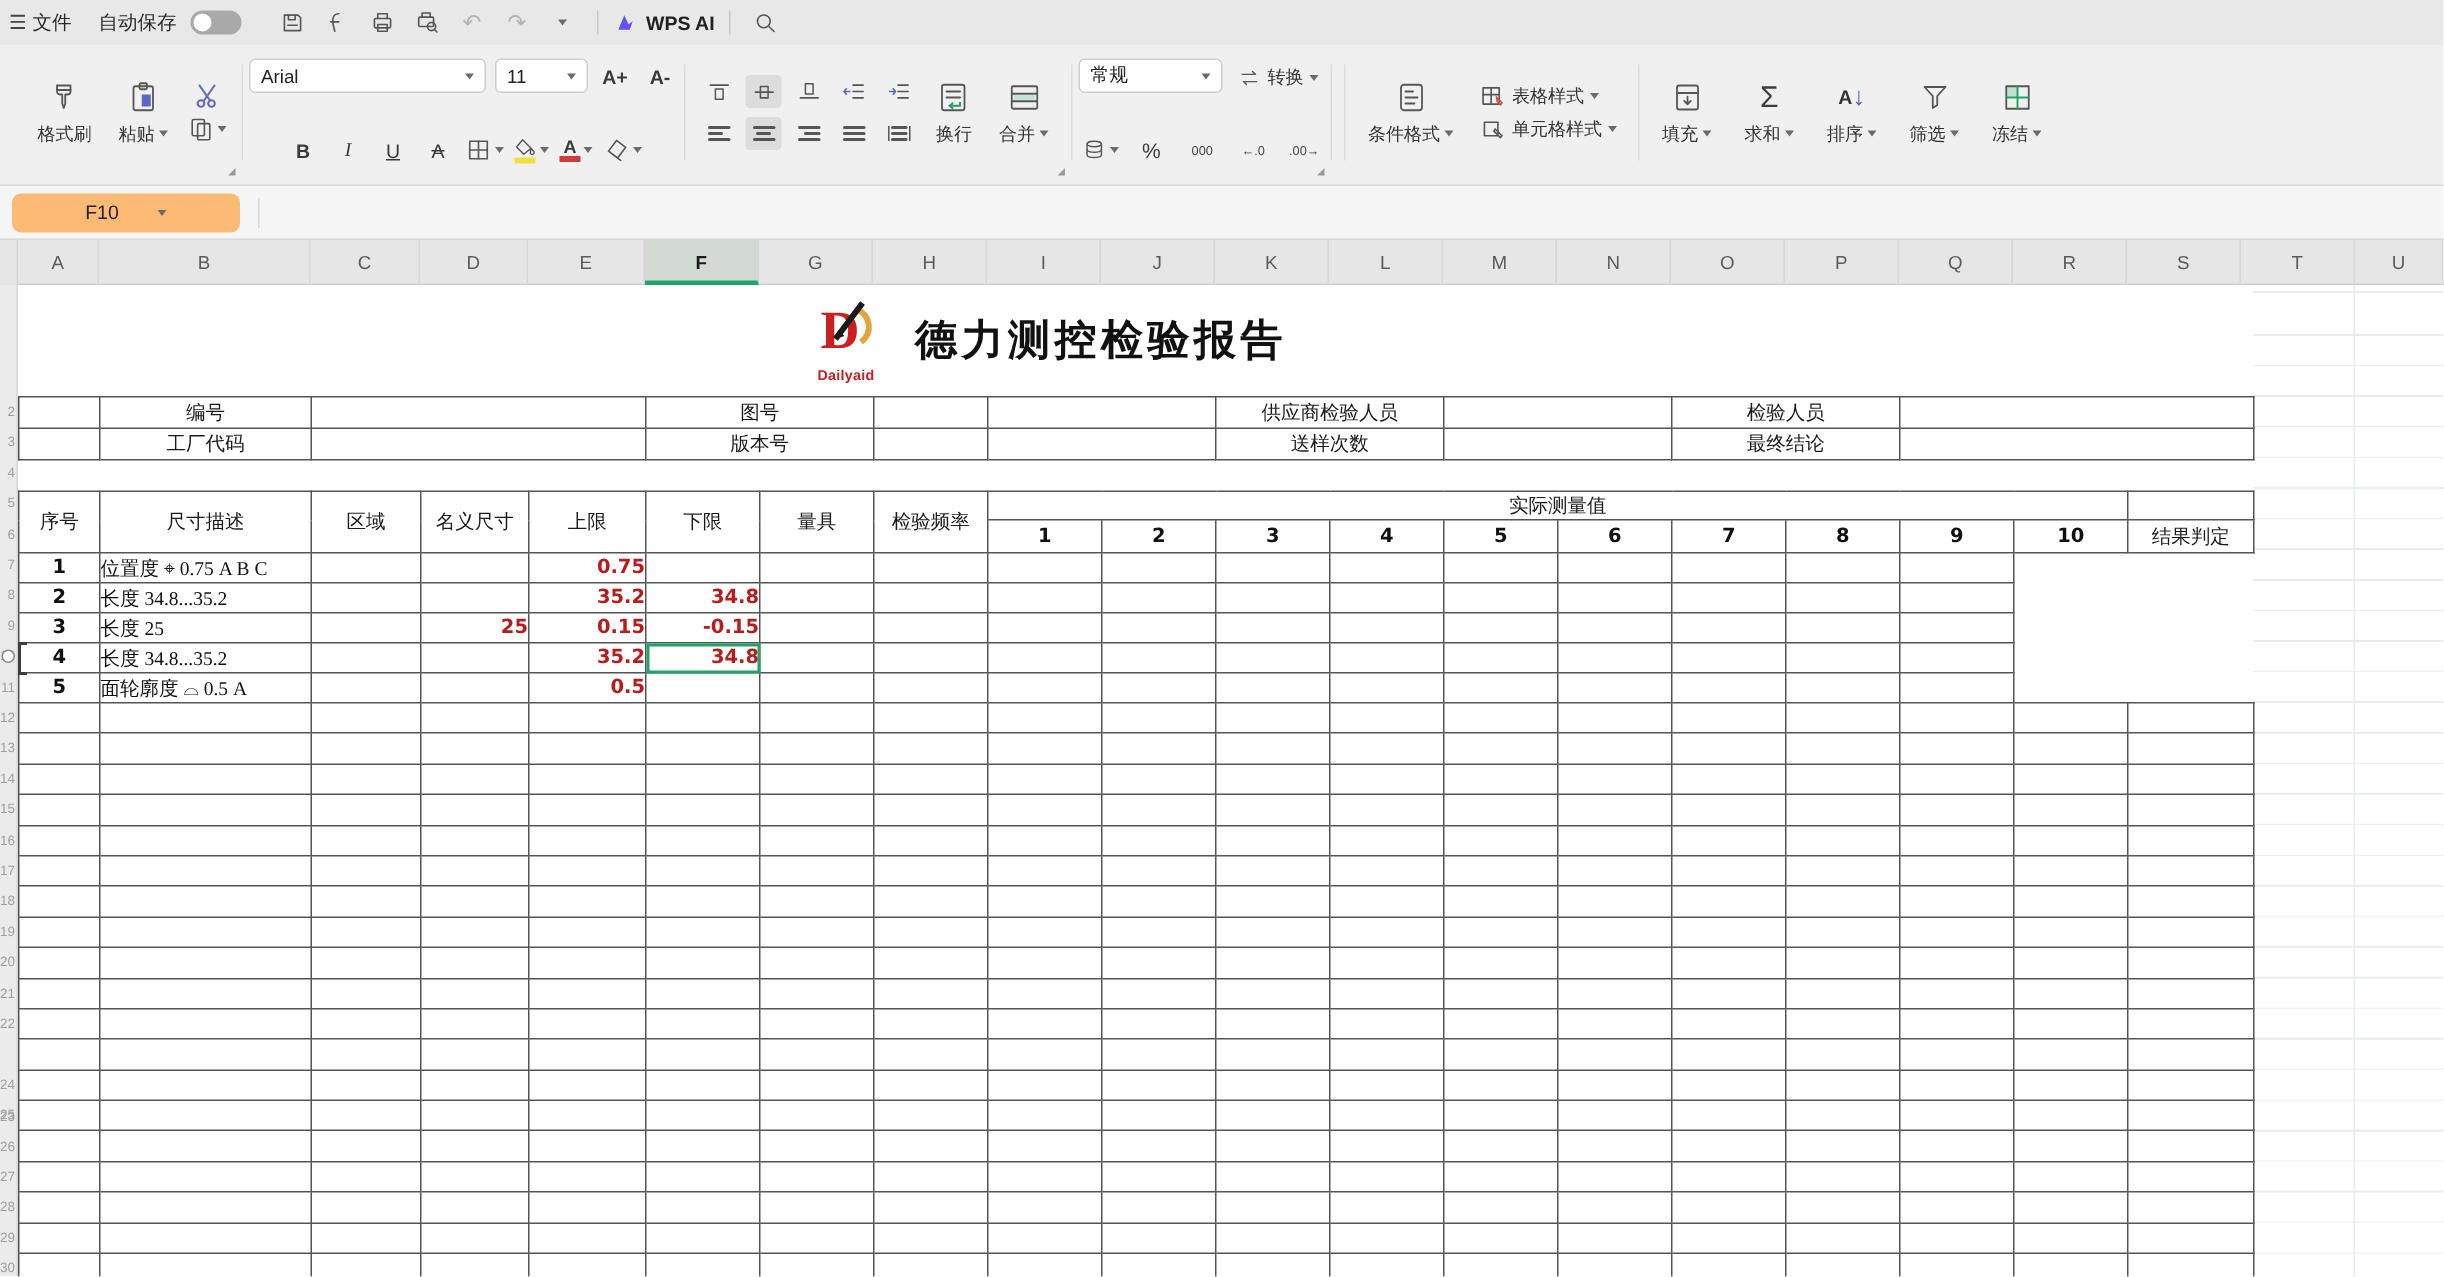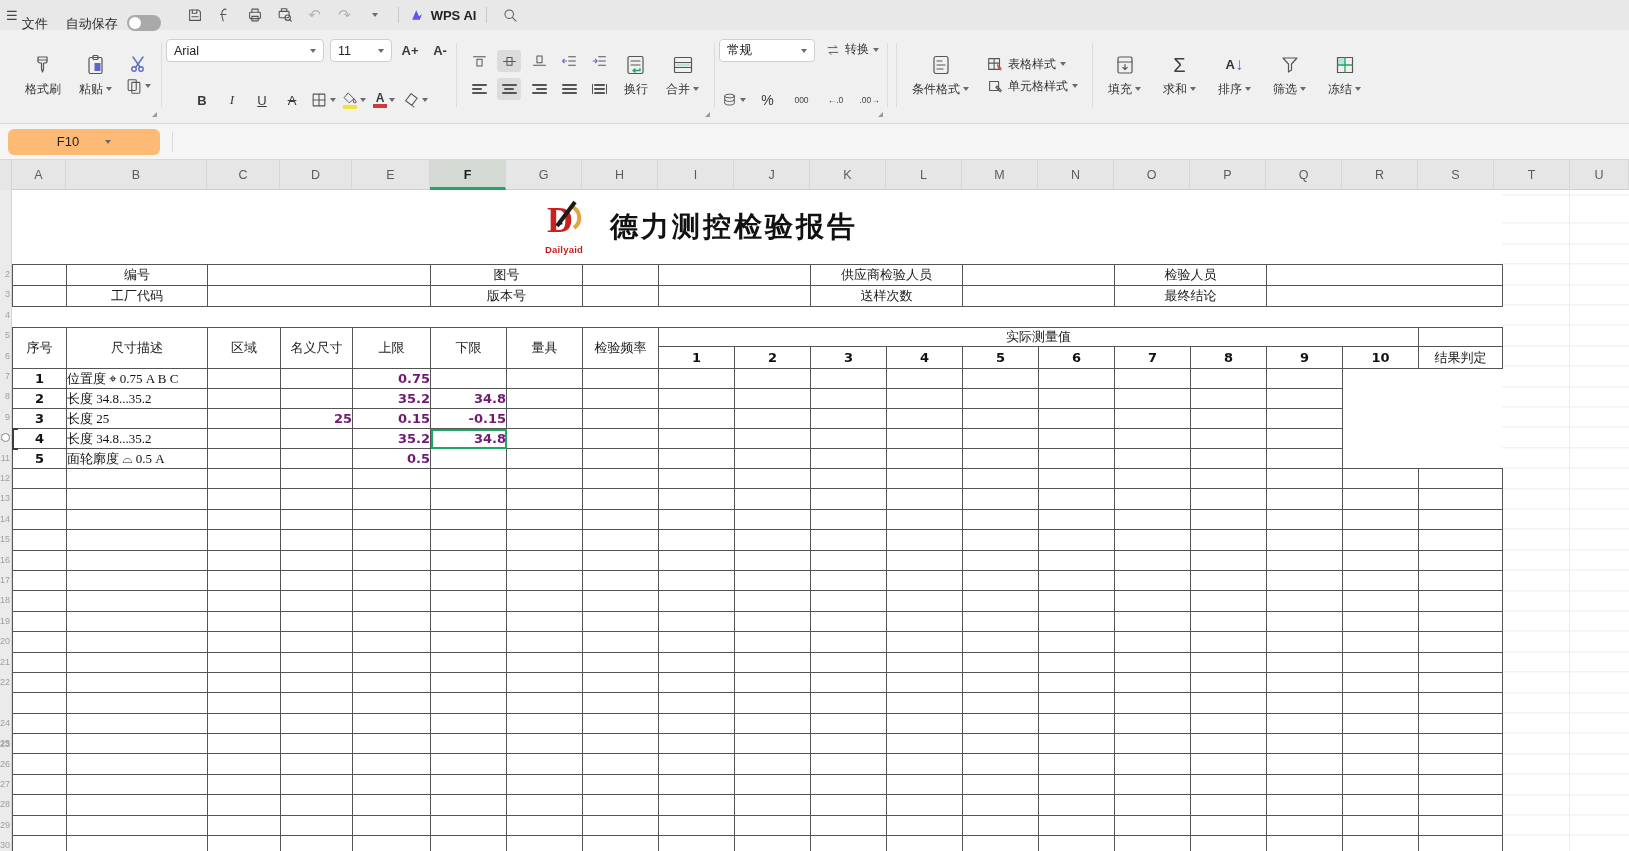--- a/index.html
+++ b/index.html
@@ -1,21 +1,21 @@
 <!DOCTYPE html>
 <html><head>
 <meta charset="utf-8">
 <style>
   * { box-sizing: border-box; margin: 0; padding: 0; }
   html,body { width:1629px; height:851px; overflow:hidden; background:#fff;
     font-family:"Liberation Sans","DejaVu Sans",sans-serif; color:#333; }
 
   
   .menubar { height:30px; background:#e8e8e8; display:flex; align-items:center; padding:0 10px 0 6px; font-size:13px; color:#2b2b2b; }
-  .menubar .mi { display:flex; gap:5px; padding:15px 9px; height:30px; cursor:default; }
+  .menubar .mi { display:flex; align-items:center; gap:5px; padding:1px 9px; height:30px; cursor:default; }
   .hamb { font-size:13px; color:#444; padding-left:0; }
   .toggle { width:34px; height:16px; border-radius:8px; background:#a9a9a9; position:relative; margin:0 4px 0 2px; }
   .toggle .knob { position:absolute; left:2px; top:2px; width:12px; height:12px; border-radius:50%; background:#fff; }
   .qicons { display:flex; align-items:center; gap:4px; margin-left:8px; }
   .qbtn { width:26px; height:24px; display:flex; align-items:center; justify-content:center; border-radius:3px; }
   .gray { color:#b3b3b3; font-size:15px; }
   .tabs { display:flex; margin-left:26px; }
   .tab { padding:0 14px; height:30px; line-height:30px; position:relative; white-space:nowrap; }
   .tab.active { color:#16a15f; font-weight:700; }
   .tab.active::after { content:""; position:absolute; left:50%; transform:translateX(-50%); bottom:1px; width:26px; height:3px; border-radius:2px; background:#16a15f; }
@@ -25,21 +25,21 @@
 
   
   .toolbar { height:94px; background:#f0f0f0; border-bottom:1px solid #dadada; display:flex; align-items:stretch; padding:5px 6px 8px 14px; }
   .grp { display:flex; align-items:center; gap:8px; position:relative; padding:0 6px; }
   .vsep { width:1px; background:#dcdcdc; margin:8px 4px; }
   .bigbtn { display:flex; flex-direction:column; align-items:center; justify-content:center; gap:4px; font-size:12px; color:#333; padding:2px 5px; border-radius:4px; white-space:nowrap; }
   .bigbtn .lbl { display:flex; align-items:center; gap:3px; }
   .stack2 { display:flex; flex-direction:column; justify-content:space-between; padding:6px 0; }
   .rowbtn { display:flex; align-items:center; gap:4px; font-size:12px; color:#333; padding:2px 4px; border-radius:3px; white-space:nowrap; }
   .two-rows { display:flex; flex-direction:column; justify-content:space-between; padding:4px 0; }
-  .trow { display:flex; align-items:flex-start; gap:6px; }
+  .trow { display:flex; align-items:flex-end; gap:6px; }
   .combo { background:#fff; border:1px solid #cfcfcf; border-radius:4px; height:23px; display:flex; align-items:center; padding:0 7px; font-size:12.5px; color:#222; justify-content:space-between; }
   .sb { min-width:24px; height:22px; display:flex; align-items:center; justify-content:center; border-radius:3px; font-size:13px; color:#3a3a3a; gap:2px; }
   .sb.on { background:#dcdcdc; }
   .glyph-b { font-weight:700; } .glyph-i { font-style:italic; font-family:"Liberation Serif",serif; }
   .glyph-u { text-decoration:underline; } .glyph-s { text-decoration:line-through; }
   .ubar { display:flex; flex-direction:column; align-items:center; line-height:1; }
   .ubar .bar { width:14px; height:4px; margin-top:1px; }
   .hb { display:flex; flex-direction:column; gap:2.5px; width:15px; }
   .hb i { display:block; height:1.6px; background:#555; border-radius:1px; }
   .hb.l i:nth-child(2){ width:70%; } .hb.c i:nth-child(2){ width:70%; margin:0 auto; }
@@ -73,21 +73,21 @@
   .gnum { position:absolute; right:1px; width:11px; overflow:hidden; font-size:9px; color:#a0a0a0; text-align:right; height:20.4px; line-height:20.4px; }
 
   .titleblock { position:absolute; left:0; top:0; z-index:3; }
   .logo { position:absolute; left:536px; top:6px; width:56px; text-align:center; }
   .logoname { color:#c81e1e; font-weight:700; font-size:9.5px; letter-spacing:.2px; margin-top:-2px; }
   .sheettitle { position:absolute; left:610px; top:18px; font-family:"Liberation Serif","DejaVu Serif",serif; font-size:28px; font-weight:600; letter-spacing:3px; color:#111; white-space:nowrap; }
 
   table.form { border-collapse:collapse; table-layout:fixed; position:absolute; z-index:2; }
   table.form td { border:1px solid #545454; overflow:hidden; white-space:nowrap; padding:0; font-size:13px; }
   .cn { font-family:"Liberation Serif","DejaVu Serif",serif; color:#1a1a1a; text-align:center; }
-  .num { font-family:"DejaVu Sans",sans-serif; font-weight:700; text-align:right; padding-right:7px; color:#701a75; }
+  .num { font-family:"DejaVu Sans",sans-serif; font-weight:700; text-align:right; padding-right:7px; color:#b91c1c; }
   .numc { font-family:"DejaVu Sans",sans-serif; font-weight:700; text-align:center; color:#111; }
   .descc { font-family:"Liberation Serif","DejaVu Serif",serif; text-align:left; padding-left:4px; color:#111; font-weight:500; }
   td.sel { outline:2px solid #1fa566; outline-offset:-2px; }
   .rowind-bracket { position:absolute; left:12px; width:6px; height:22px; border-left:2px solid #3c3c3c; border-top:2px solid #3c3c3c; border-bottom:2px solid #3c3c3c; z-index:4; }
   .rowind-circle { position:absolute; left:1px; width:9px; height:9px; border:1.5px solid #8a8a8a; border-radius:50%; background:#fff; z-index:6; }
 </style>
 </head>
 <body>
 
 <div class="menubar">

